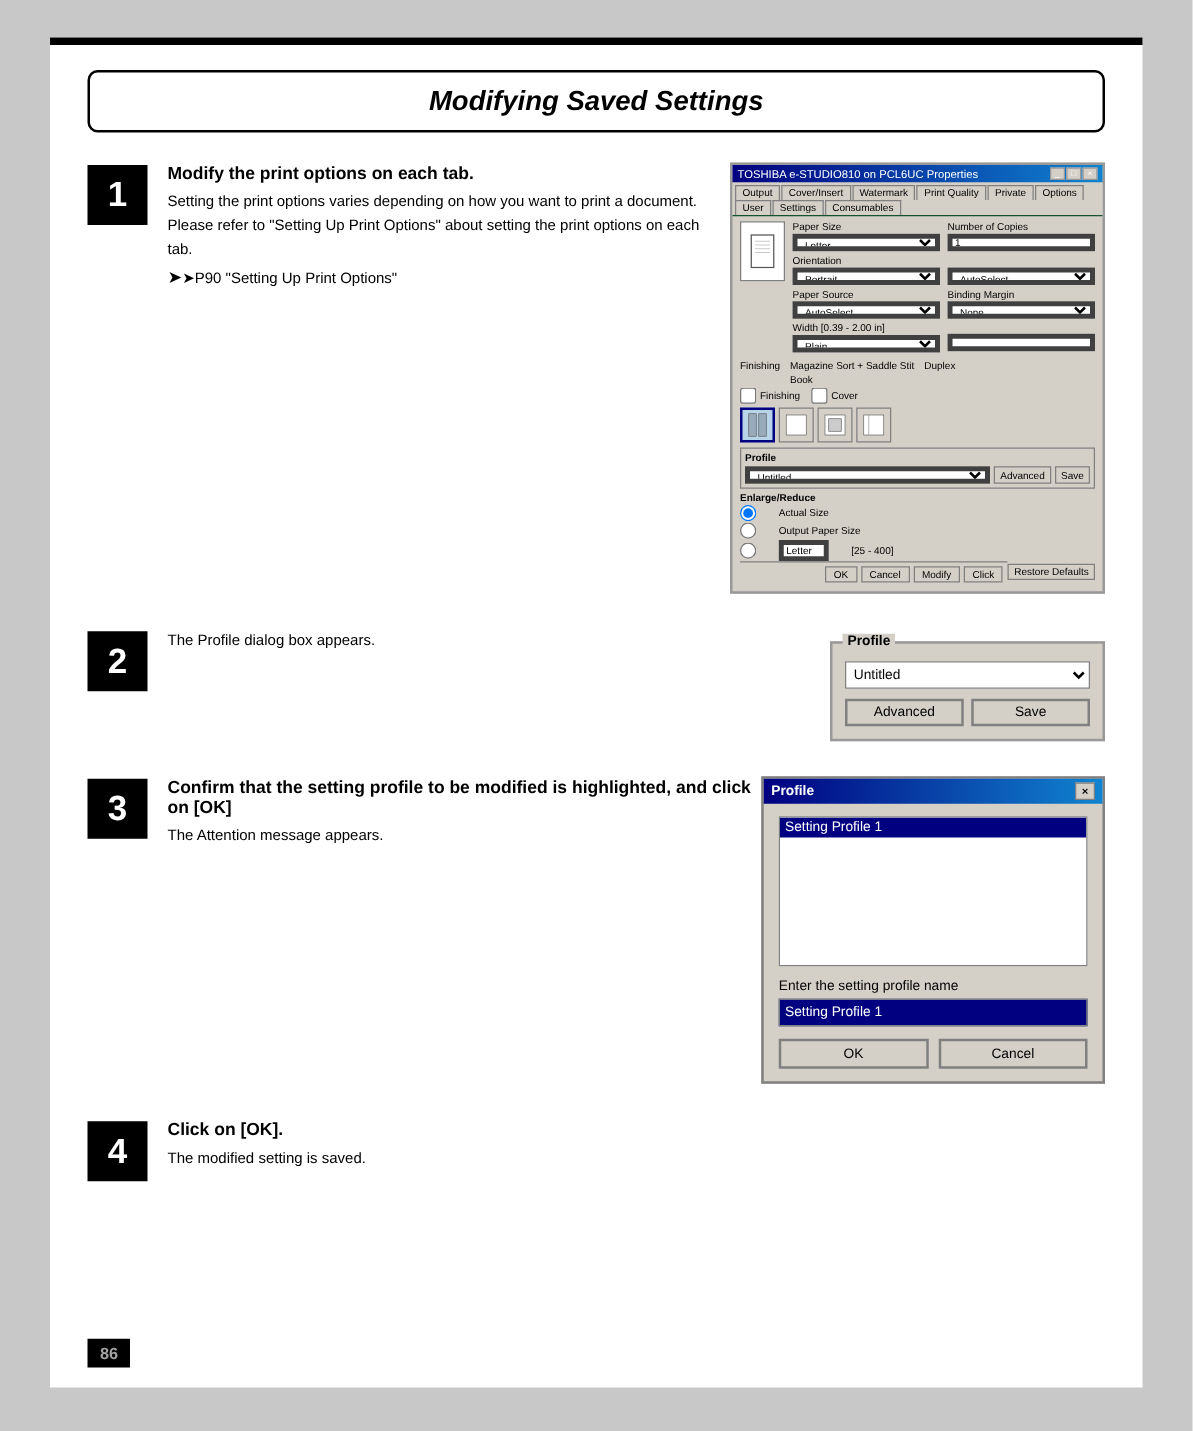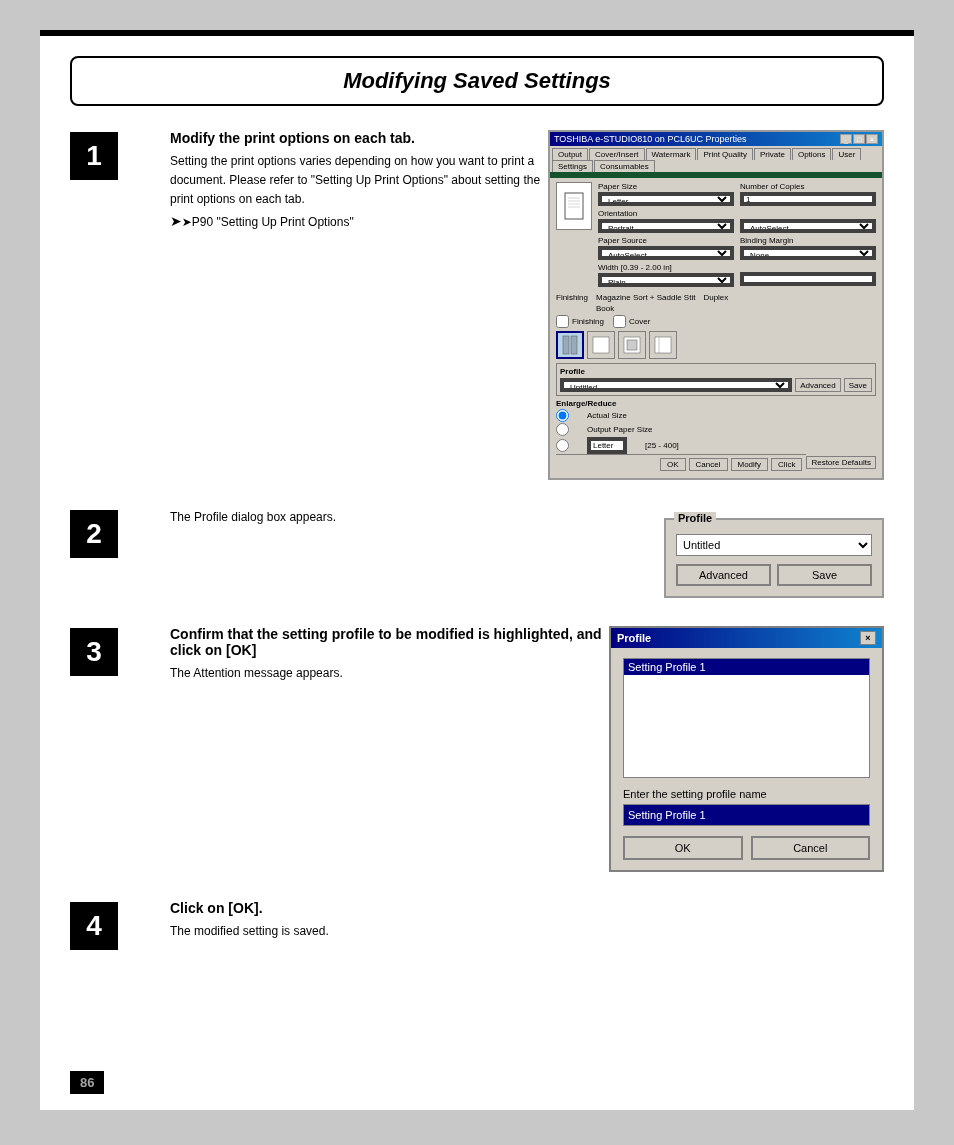--- a/index.html
+++ b/index.html
@@ -55,39 +55,38 @@
       display: flex;
       align-items: center;
       justify-content: center;
       flex-shrink: 0;
       margin-right: 16px;
       margin-top: 2px;
     }
     .step-text {
       flex: 1;
       padding-right: 4px;
-      margin-left: 36px;
     }
     .step-text h2 {
       font-size: 14px;
       font-weight: bold;
       margin-bottom: 6px;
     }
     .step-text p {
       font-size: 12px;
       line-height: 1.6;
     }
     .step-image {
       flex-shrink: 0;
     }
     
     .printer-dialog {
       border: 2px solid #999;
       background: #d4d0c8;
-      width: 336px;
+      width: 300px;
       font-size: 9px;
       font-family: 'Tahoma', Arial, sans-serif;
     }
     .printer-dialog .title-bar {
       background: linear-gradient(to right, #000080, #1084d0);
       color: white;
       padding: 2px 4px;
       font-size: 9px;
       display: flex;
       justify-content: space-between;
@@ -105,21 +104,21 @@
       font-size: 7px;
       display: flex;
       align-items: center;
       justify-content: center;
       cursor: pointer;
     }
     .printer-dialog .dialog-tabs {
       display: flex;
       flex-wrap: wrap;
       background: #d4d0c8;
-      border-bottom: 6px solid #14532d;
+      border-bottom: 1px solid #14532d;
       padding: 2px 2px 0;
     }
     .printer-dialog .dialog-tabs span {
       font-size: 8px;
       padding: 1px 5px;
       border: 1px solid #808080;
       border-bottom: none;
       background: #d4d0c8;
       cursor: pointer;
       margin-right: 1px;

